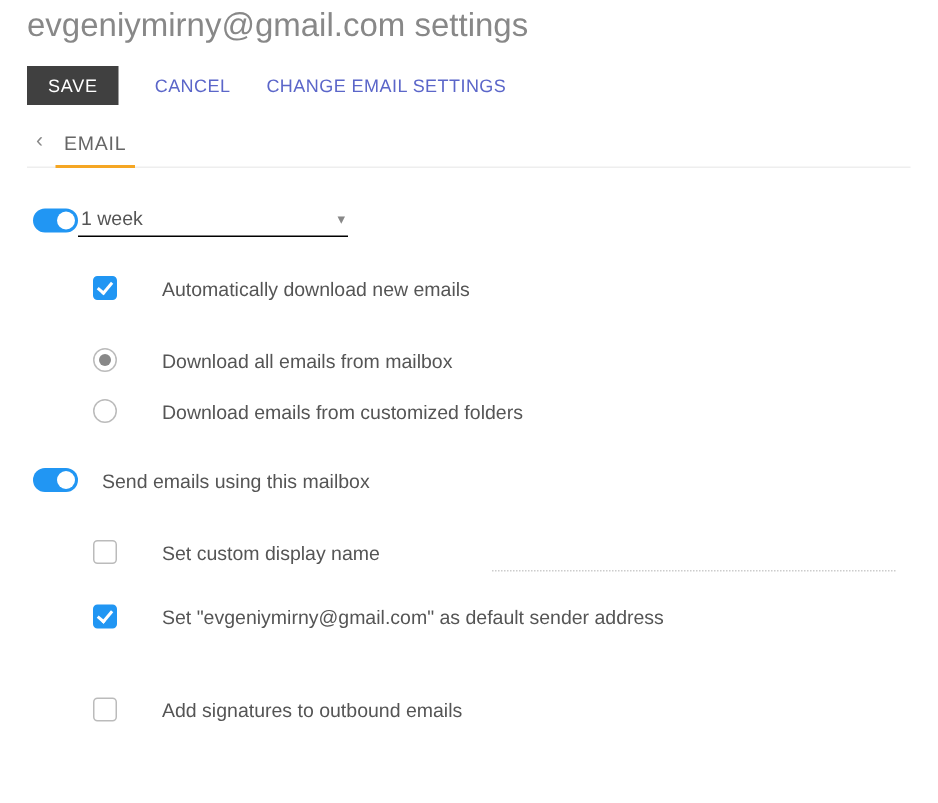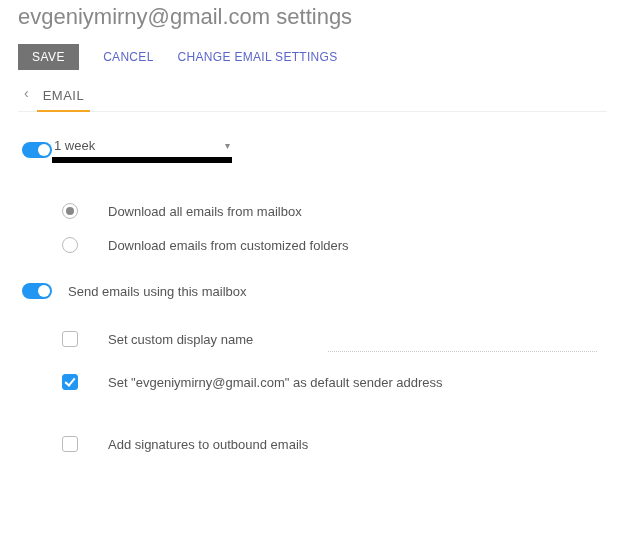--- a/index.html
+++ b/index.html
@@ -21,21 +21,21 @@
     color: #888;
     margin: 4px 0 14px 0;
   }
   .actions {
     display: flex;
     align-items: center;
     gap: 24px;
     margin-bottom: 12px;
   }
   .btn-save {
-    background: #737373;
+    background: #404040;
     color: #fff;
     border: none;
     padding: 6px 14px;
     font-size: 12px;
     letter-spacing: 0.5px;
     cursor: pointer;
   }
   .btn-link {
     background: none;
     border: none;
@@ -156,21 +156,21 @@
   .period-label {
     margin-left: 16px;
     color: #555;
     width: 200px;
   }
   .select {
     display: flex;
     align-items: center;
     justify-content: space-between;
     width: 180px;
-    border-bottom: 6px solid #000000;
+    border-bottom: 1px solid #000000;
     padding: 2px 2px 4px 2px;
     color: #555;
     cursor: pointer;
   }
   .select .arrow {
     font-size: 10px;
     color: #888;
   }
   .section-gap { height: 14px; }
   .dotted-under {
@@ -203,20 +203,24 @@
   <div class="period-row">
     <div class="toggle">
         <div class="knob"></div>
       </div>
     <div class="select">
       <span>1 week</span>
       <span class="arrow">▾</span>
     </div>
   </div>
 
+  <div class="row indent-1">
+    <div class="checkbox checked"></div>
+    <span class="label-wide">Automatically download new emails</span>
+  </div>
 
   <div class="section-gap"></div>
 
   <div class="row indent-1">
     <div class="radio selected"></div>
     <span class="label-wide">Download all emails from mailbox</span>
   </div>
 
   <div class="row indent-1" style="margin-bottom:30px;">
     <div class="radio"></div>

